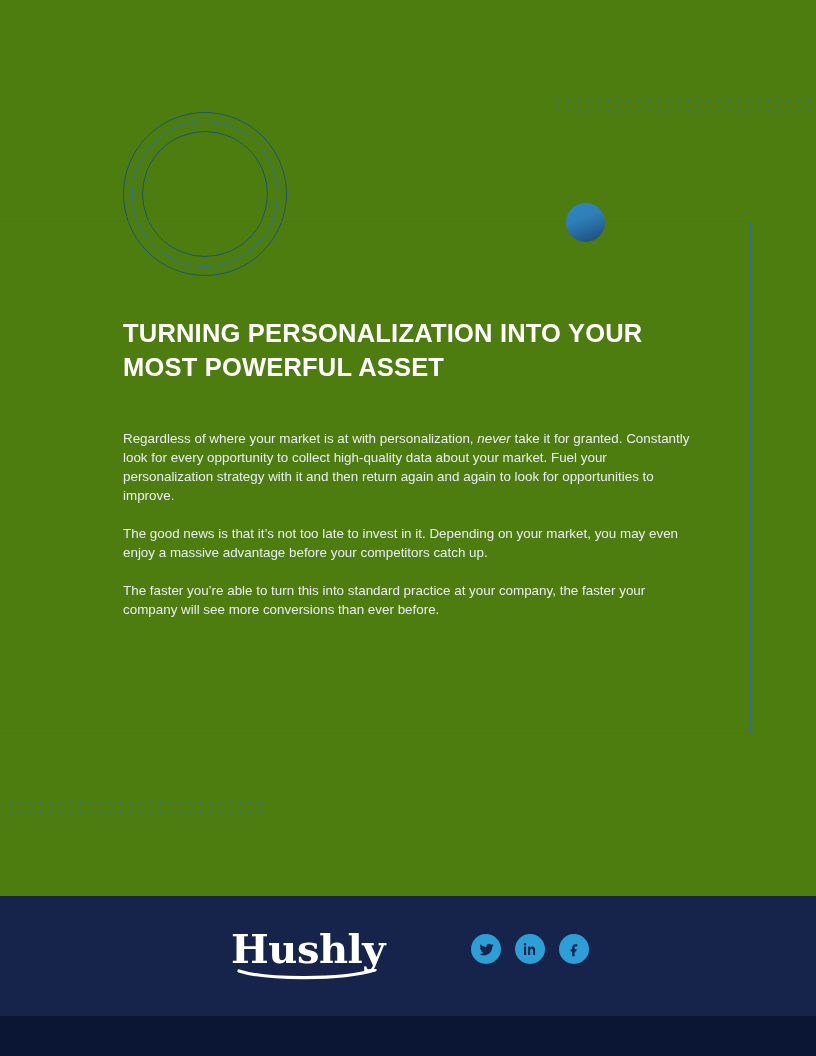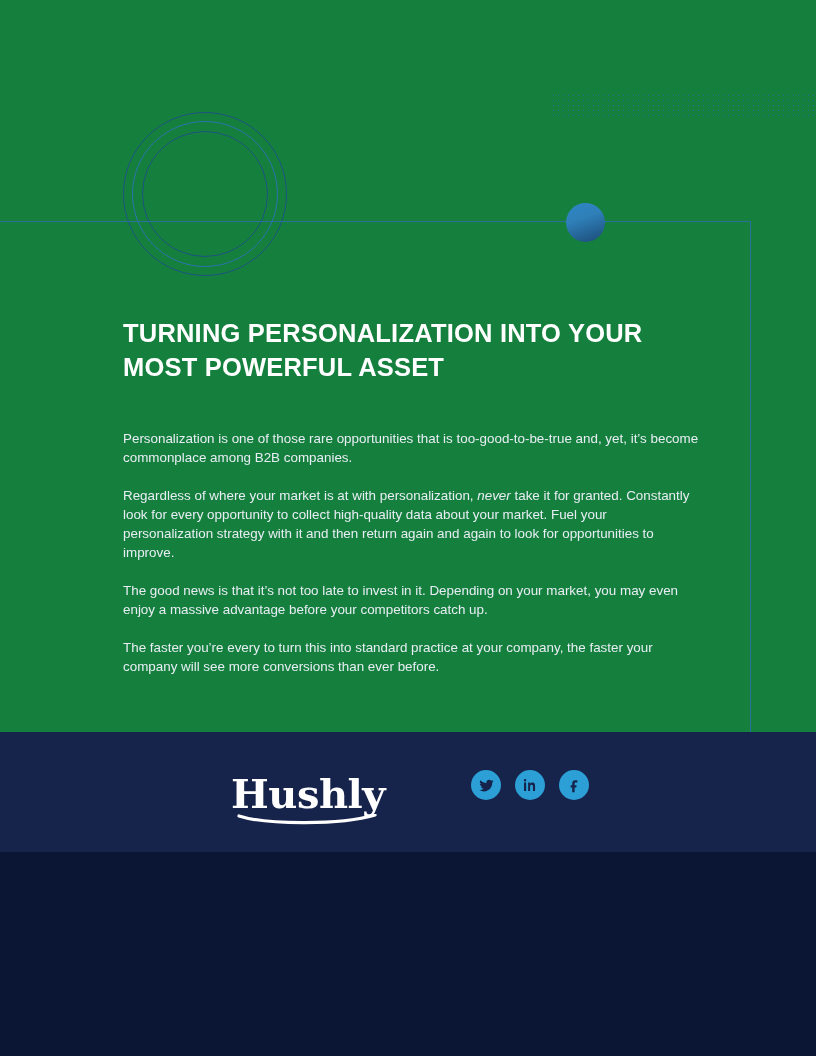--- a/index.html
+++ b/index.html
@@ -9,22 +9,22 @@
   body {
     width: 816px;
     height: 1056px;
     background: #0b1634;
     font-family: "Liberation Sans", sans-serif;
     overflow: hidden;
   }
   .page {
     position: relative;
     width: 816px;
-    height: 852px;
-    background: #15803d;
+    height: 1016px;
+    background: #4d7c0f;
     overflow: hidden;
   }
 
   
   .rings {
     position: absolute;
     left: 123px;
     top: 112px;
     width: 164px;
     height: 164px;
@@ -116,21 +116,21 @@
     position: absolute;
     left: 0;
     bottom: 0;
     width: 816px;
     height: 120px;
     background: #16234a;
   }
   .logo {
     position: absolute;
     left: 231px;
-    top: 42px;
+    top: 33px;
     width: 155px;
     height: 52px;
     color: #ffffff;
   }
   .logo-text {
     font-size: 40px;
     font-weight: bold;
     letter-spacing: -0.5px;
     line-height: 40px;
     font-family: "DejaVu Serif", serif;
@@ -177,24 +177,23 @@
 
   <div class="hline top"></div>
   <div class="hline bottom"></div>
   <div class="vline right"></div>
 
   <div class="dot"></div>
 
   <div class="content">
     <h1 class="title">TURNING PERSONALIZATION INTO YOUR MOST POWERFUL ASSET</h1>
     <div class="body-copy">
-      <p>Personalization is one of those rare opportunities that is too-good-to-be-true and, yet, it’s become commonplace among B2B companies.</p>
       <p><span>Regardless of where your market is at with personalization, <em>never</em> take it for granted. Constantly look for every opportunity to collect high-quality data about your market. Fuel your personalization strategy with it and then return again and again to look for opportunities to improve.</span></p>
       <p>The good news is that it’s not too late to invest in it. Depending on your market, you may even enjoy a massive advantage before your competitors catch up.</p>
-      <p>The faster you’re every to turn this into standard practice at your company, the faster your company will see more conversions than ever before.</p>
+      <p>The faster you’re able to turn this into standard practice at your company, the faster your company will see more conversions than ever before.</p>
     </div>
   </div>
 
   <div class="footer">
     <div class="logo">
       <div class="logo-text">Hushly</div>
       <svg class="logo-swoosh" viewBox="0 0 140 12">
         <path d="M2 2 C 30 11, 105 11, 138 1" stroke="#ffffff" stroke-width="3.2" fill="none" stroke-linecap="round"></path>
       </svg>
     </div>

